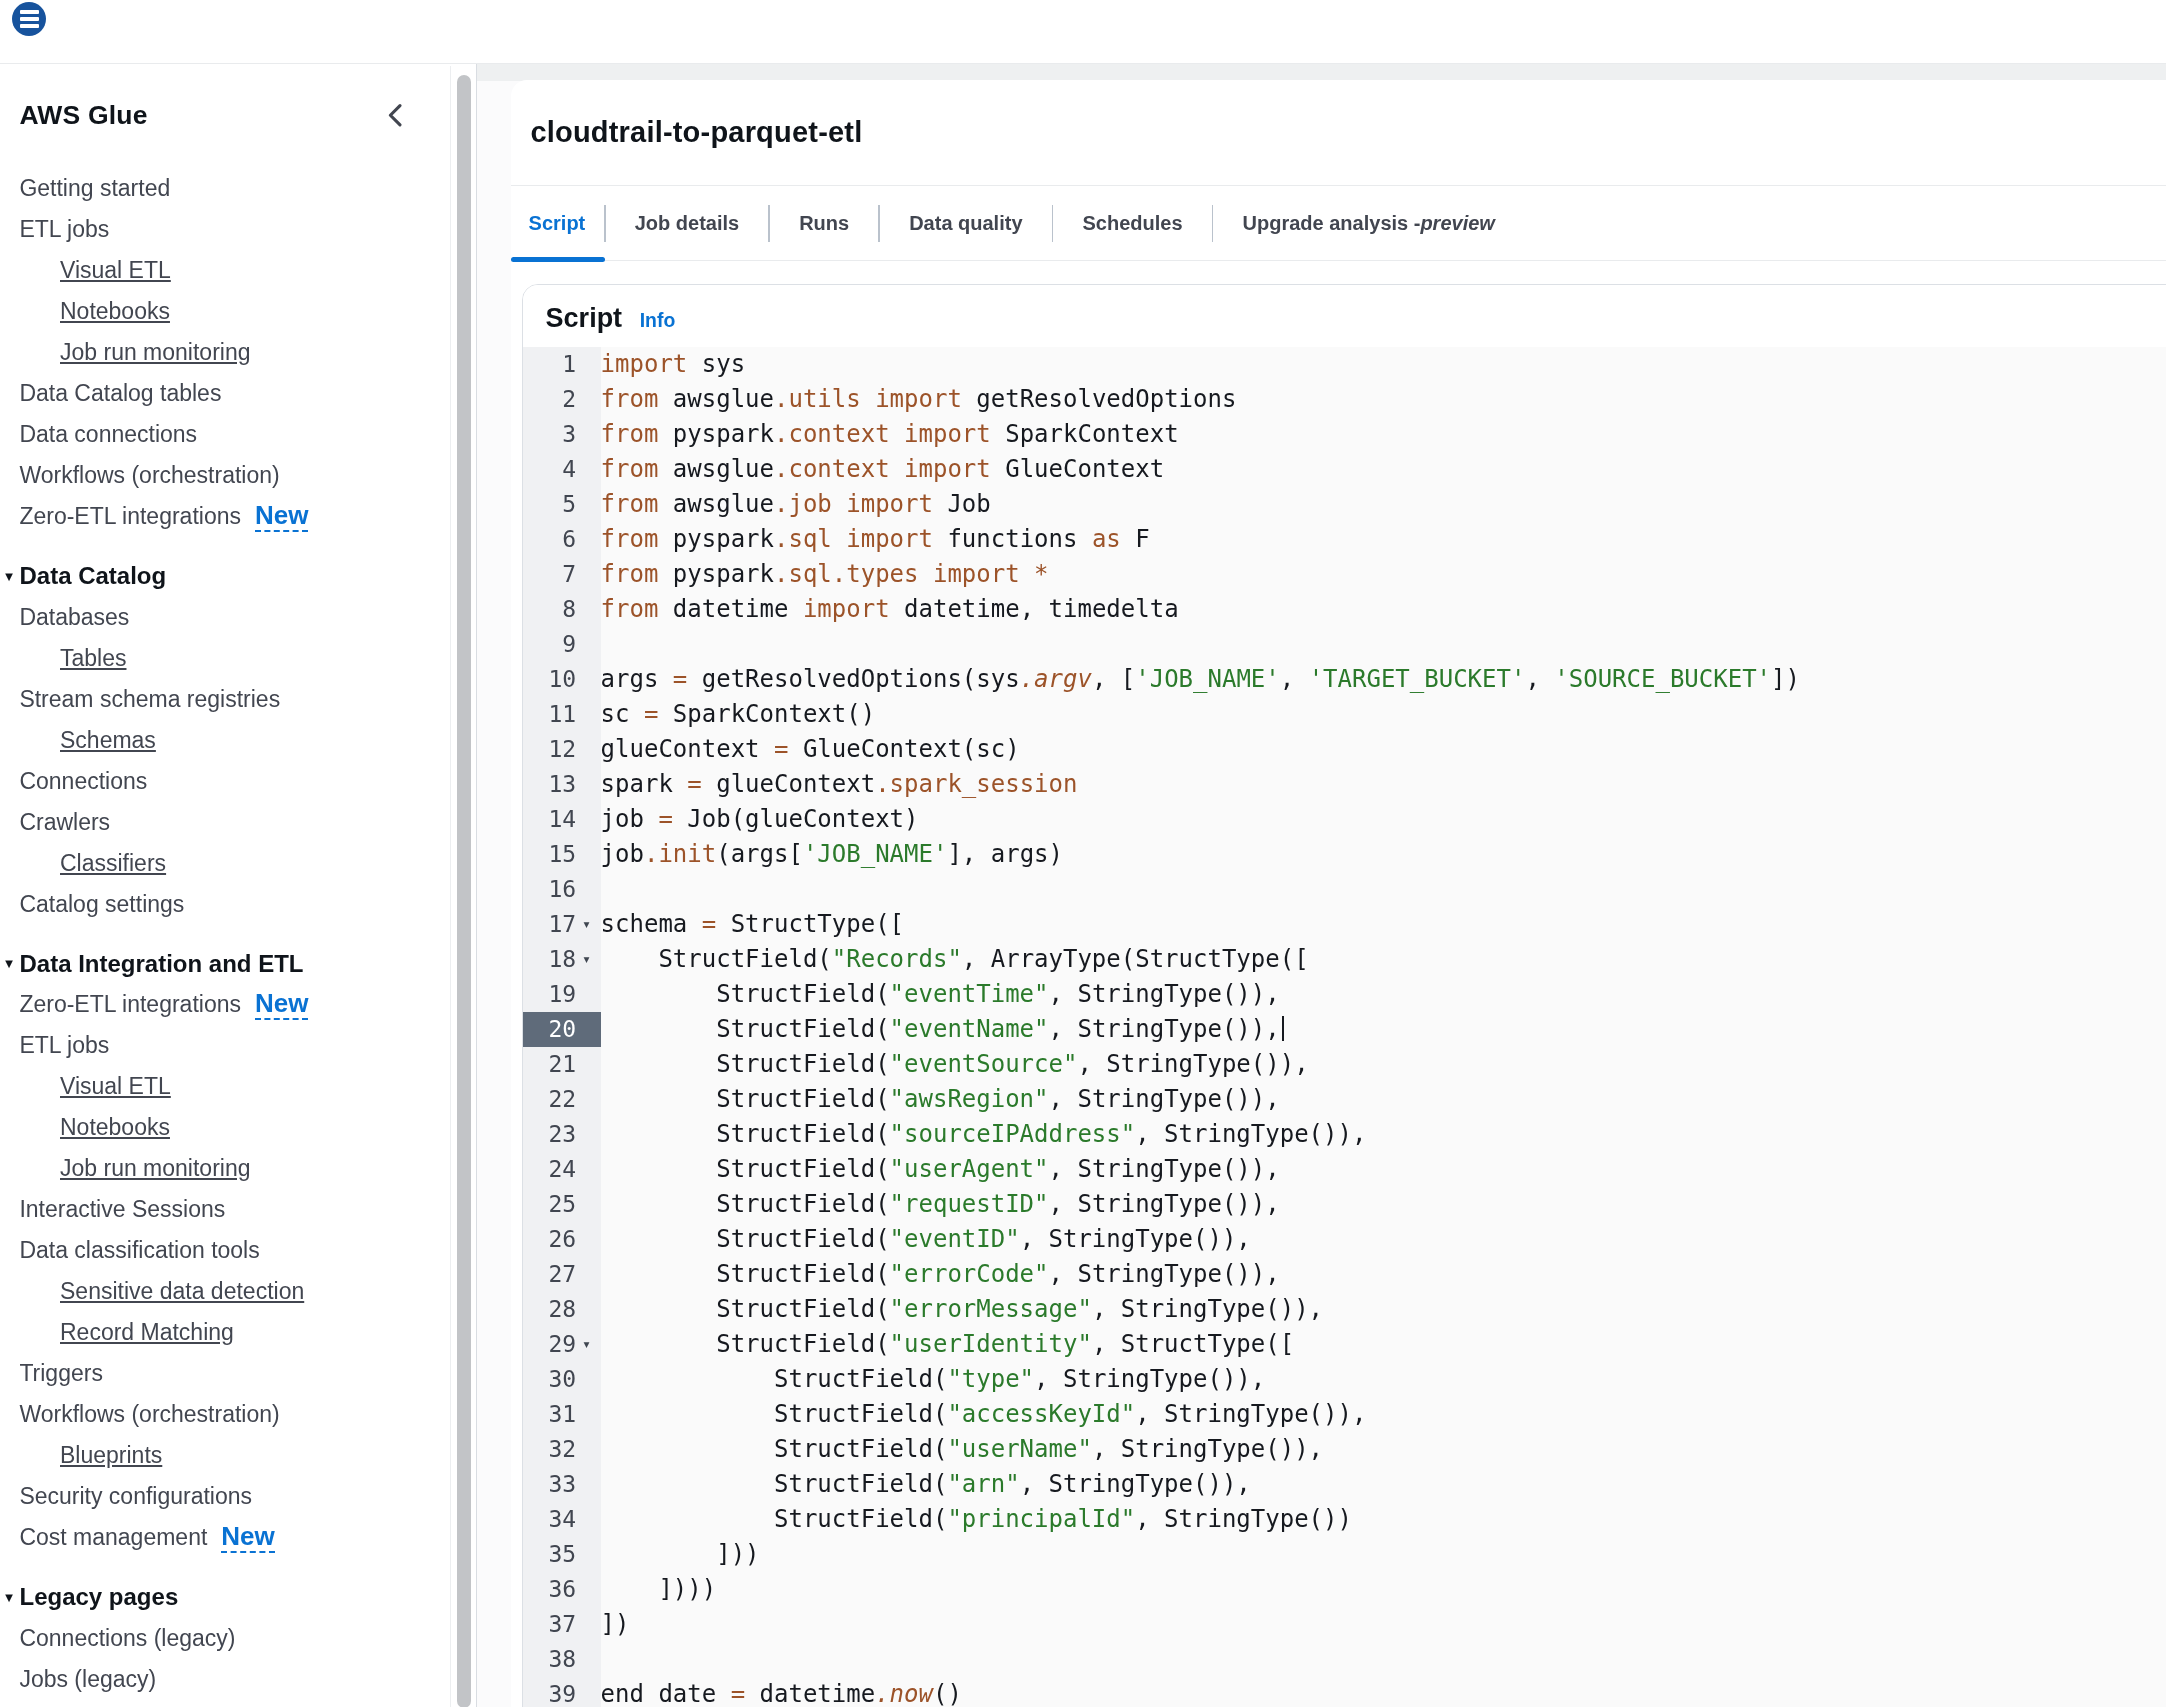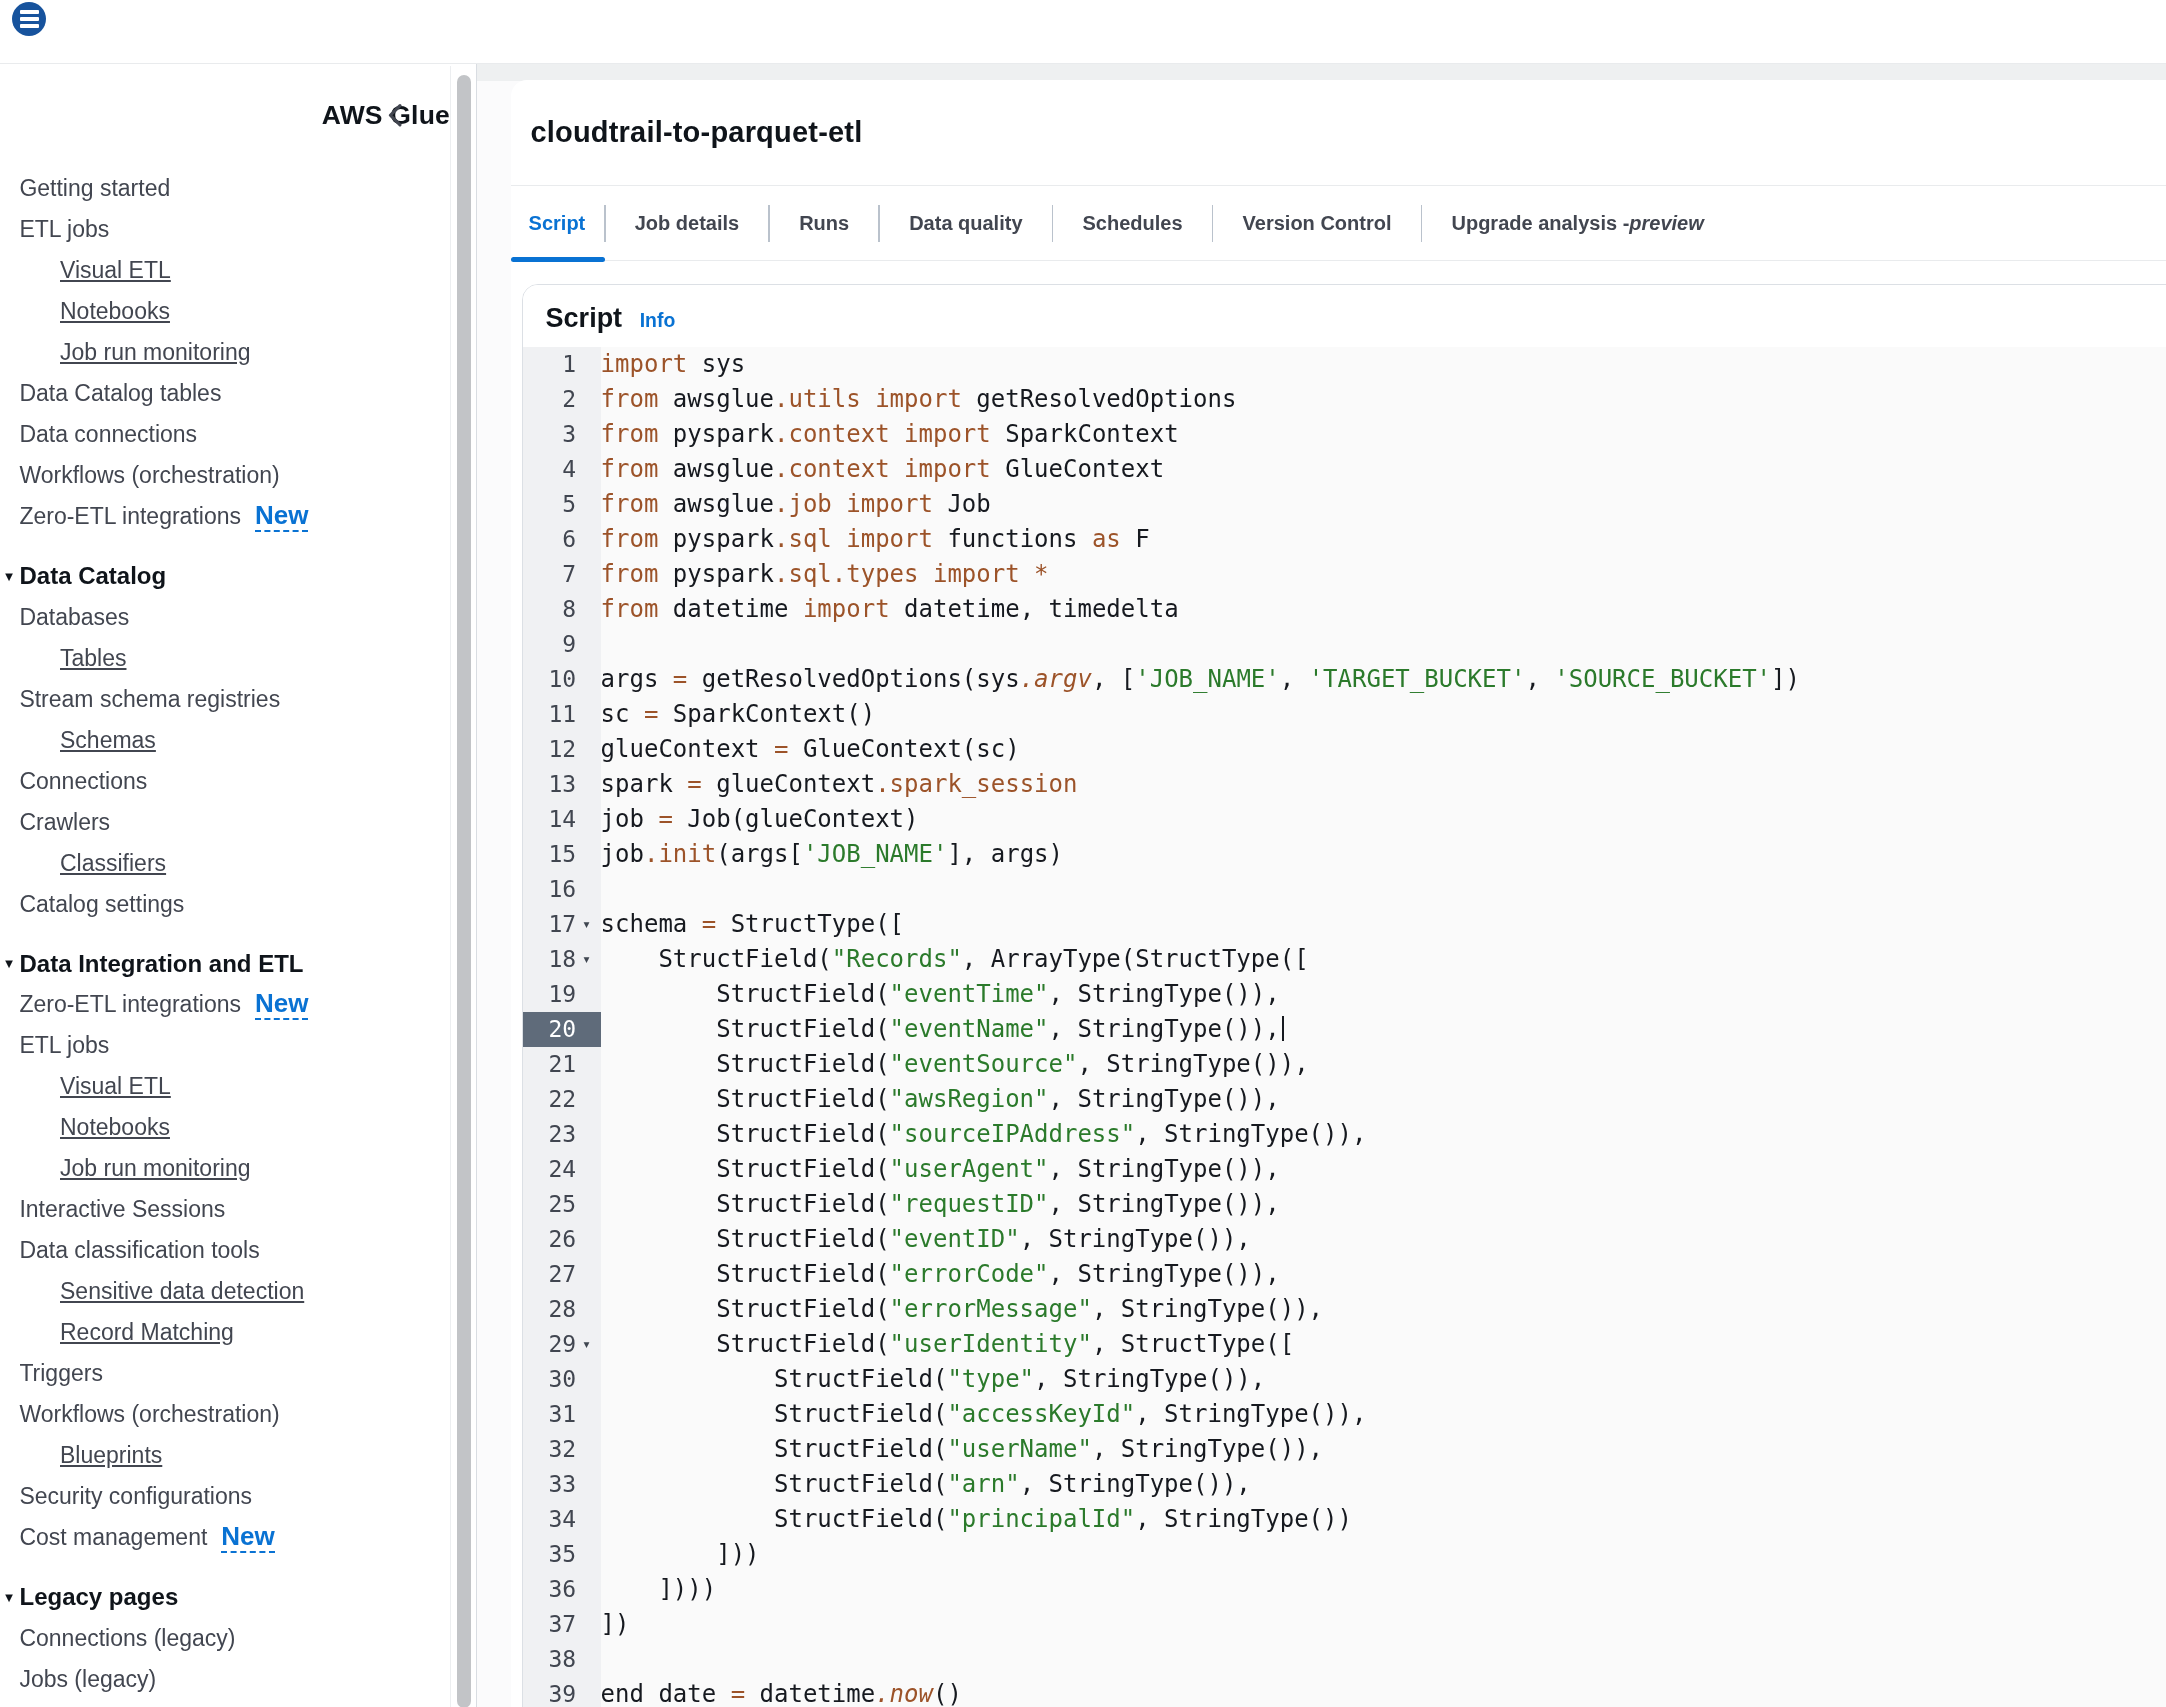--- a/index.html
+++ b/index.html
@@ -11,21 +11,21 @@
     background:#fff; border-bottom:1.8px solid #e9ebed; z-index:30; }
   .hamburger-btn { position:absolute; left:12.4px; top:1.8px; width:34px; height:34px;
     border-radius:50%; background:var(--hamburger,#17539d); display:flex;
     flex-direction:column; align-items:center; justify-content:center; gap:3.5px; cursor:pointer; }
   .hamburger-btn i { display:block; width:18.5px; height:3.5px; background:#fff; border-radius:0.9px; }
 
   
   .sidebar { position:absolute; left:0; top:66px; width:451px; height:1642px;
     background:#fff; border-right:0.9px solid #eceef0; overflow:hidden; }
   .side-head { position:relative; margin:34px 0 0 0; }
-  .side-title { font-size:26.5px; font-weight:700; color:#0f141a; margin-left:19.4px; letter-spacing:0.2px;text-align:right; }
+  .side-title { font-size:26.5px; font-weight:700; color:#0f141a; margin-left:19.4px; letter-spacing:0.2px; }
   .collapse-chevron { position:absolute; left:386px; top:1.8px; width:21px; height:26.5px; cursor:pointer; }
   .nav { margin-top:37px; }
   .nav-item { height:41px; display:flex; align-items:center; font-size:23px; color:#424650; cursor:pointer; }
   .nav-item .lbl { margin-left:19.4px; }
   .nav-item.ind .lbl { margin-left:60px;text-decoration:underline; }
   .nav-section { height:41px; margin-top:18.5px; display:flex; align-items:center;
     font-size:24px; font-weight:700; color:#0f141a; cursor:pointer; }
   .nav-section .tri { font-size:13.2px; color:#0f141a; width:16px; margin-left:2.6px; }
   .nav-section .lbl { margin-left:0.9px; }
   .badge-new { margin-left:14px; color:var(--accent,#0972d3); font-weight:700; font-size:26px;
@@ -240,23 +240,20 @@
         <div class="tab">
           <span>Runs</span>
         </div>
         <div class="tab">
           <span>Data quality</span>
         </div>
         <div class="tab">
           <span>Schedules</span>
         </div>
         <div class="tab">
-          <span>Version Control</span>
-        </div>
-        <div class="tab">
           <span>Upgrade analysis - </span>
           <span class="it">preview</span>
         </div>
       </div>
 
     <div class="panel-card">
       <div class="panel-header">
         <span class="panel-title">Script</span>
         <span class="info-link">Info</span>
       </div>

